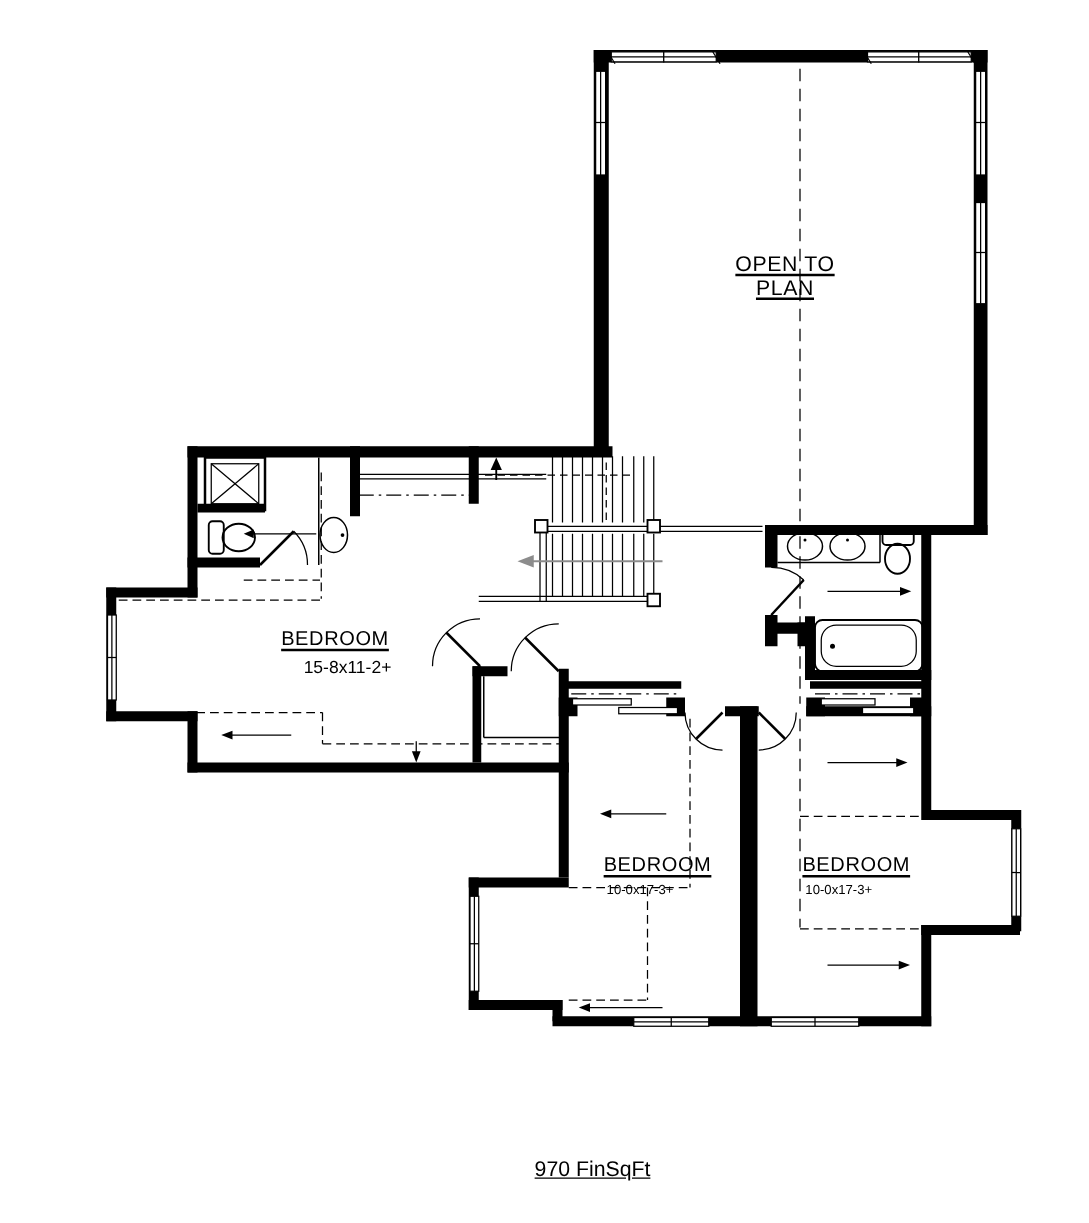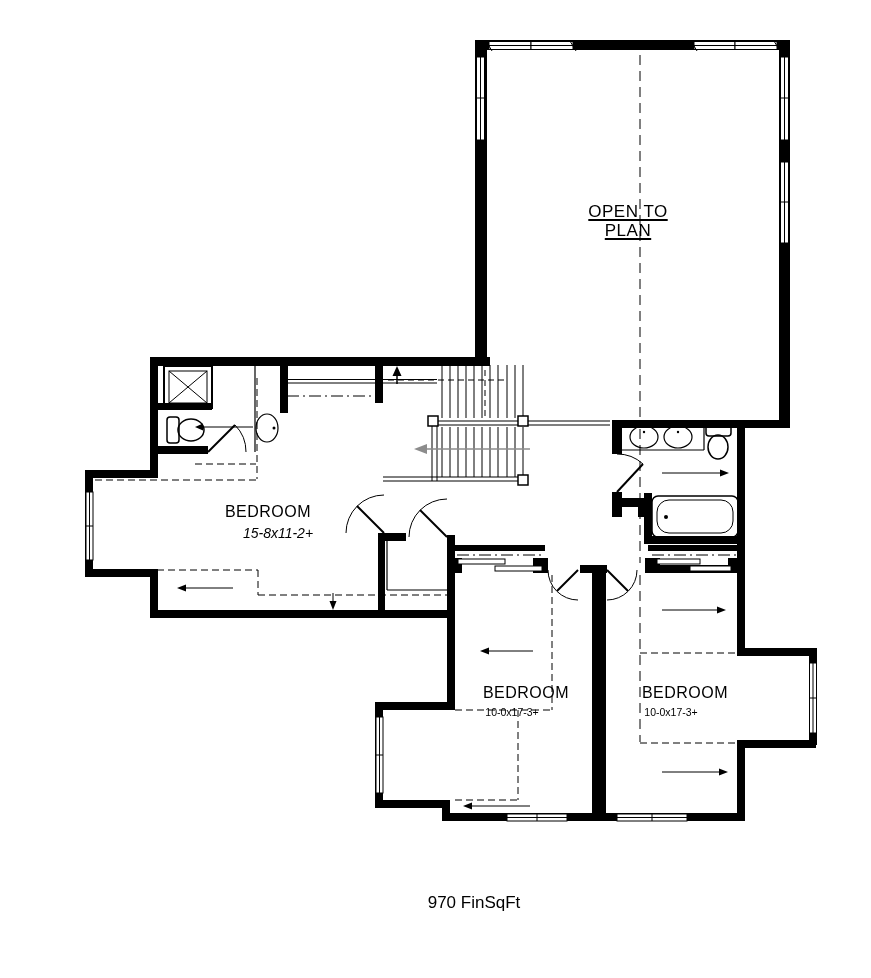--- a/index.html
+++ b/index.html
@@ -9,21 +9,21 @@
   }
   html,body{margin:0;padding:0;background:var(--bg-color);}
   .page{
     position:relative;width:871px;height:978px;background:var(--bg-color);
     font-family:"Liberation Sans", sans-serif;color:var(--wall-color);
     overflow:hidden;
   }
   .plan-svg{position:absolute;left:0;top:0;color:var(--wall-color);}
   .lbl{position:absolute;transform:translate(-50%,-50%);text-align:center;white-space:nowrap;color:var(--wall-color);}
   .room-label{font-size:16px;letter-spacing:0.5px;}
-  .room-label .u{text-underline-offset:3px;text-decoration-thickness:1.5px;}
+  .room-label .u{text-decoration:underline;text-underline-offset:3px;text-decoration-thickness:1.5px;}
   .otb{font-size:17px;line-height:19px;letter-spacing:0.5px;}
   .otb span{display:block;text-decoration:underline;text-underline-offset:2px;text-decoration-thickness:1.5px;}
   .dims-md{font-size:14px;}
   .dims-sm{font-size:10.5px;text-align:right;}
   .plan-title{font-size:34px;letter-spacing:0.5px;border-bottom:2px solid var(--wall-color);padding:0 4px 4px 4px;}
   .plan-subtitle{font-size:17px;}
 </style>
 </head>
 <body>
 
@@ -333,27 +333,27 @@
   </svg>
 
   <div class="lbl otb" style="left:628px;top:221px;">
     <span>OPEN TO</span>
     <span>PLAN</span>
   </div>
 
   <div class="lbl room-label" style="left:268px;top:512px;">
     <span class="u">BEDROOM</span>
   </div>
-  <div class="lbl dims-md" style="left:278px;top:533px;font-style:italic;">15-8x11-2+</div>
+  <div class="lbl dims-md" style="left:278px;top:533px;">15-8x11-2+</div>
 
   <div class="lbl room-label" style="left:526px;top:693px;">
     <span class="u">BEDROOM</span>
   </div>
   <div class="lbl dims-sm" style="left:512px;top:712px;">10-0x17-3+</div>
 
   <div class="lbl room-label" style="left:685px;top:693px;">
     <span class="u">BEDROOM</span>
   </div>
   <div class="lbl dims-sm" style="left:671px;top:712px;">10-0x17-3+</div>
 
-  <div class="lbl plan-subtitle" style="left:474px;top:903px;">970 FinSqFt</div>
+  <div class="lbl plan-subtitle" style="left:474px;top:936px;text-decoration:underline;">970 FinSqFt</div>
 
 </div>
 
 </body></html>

